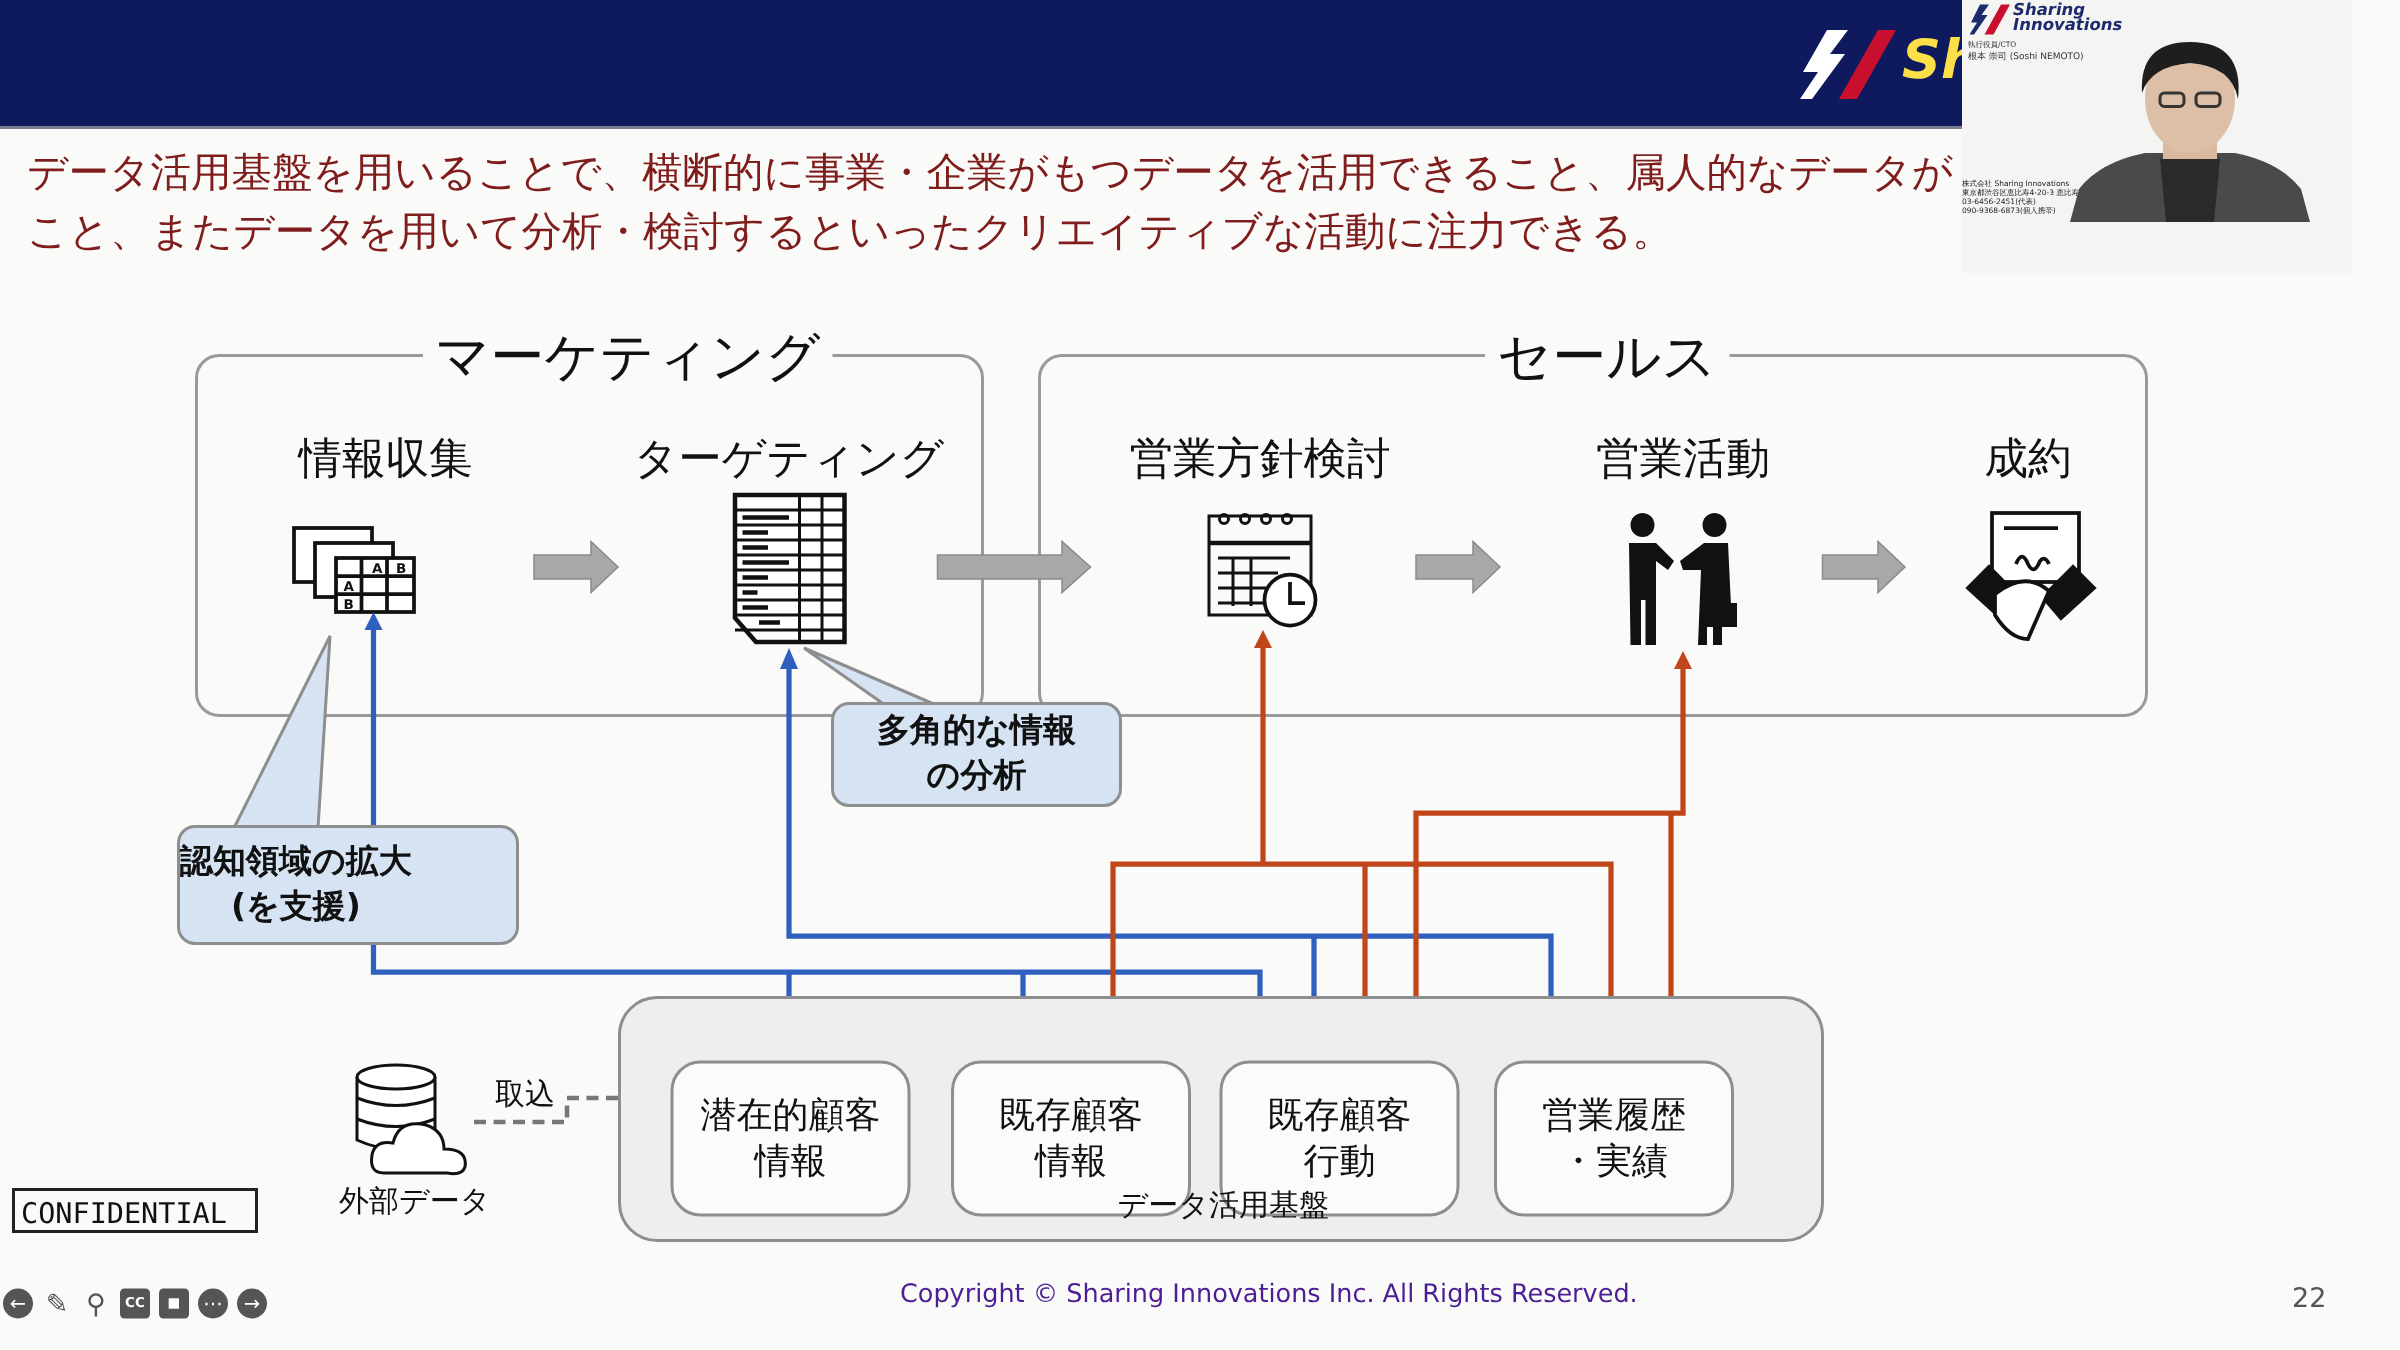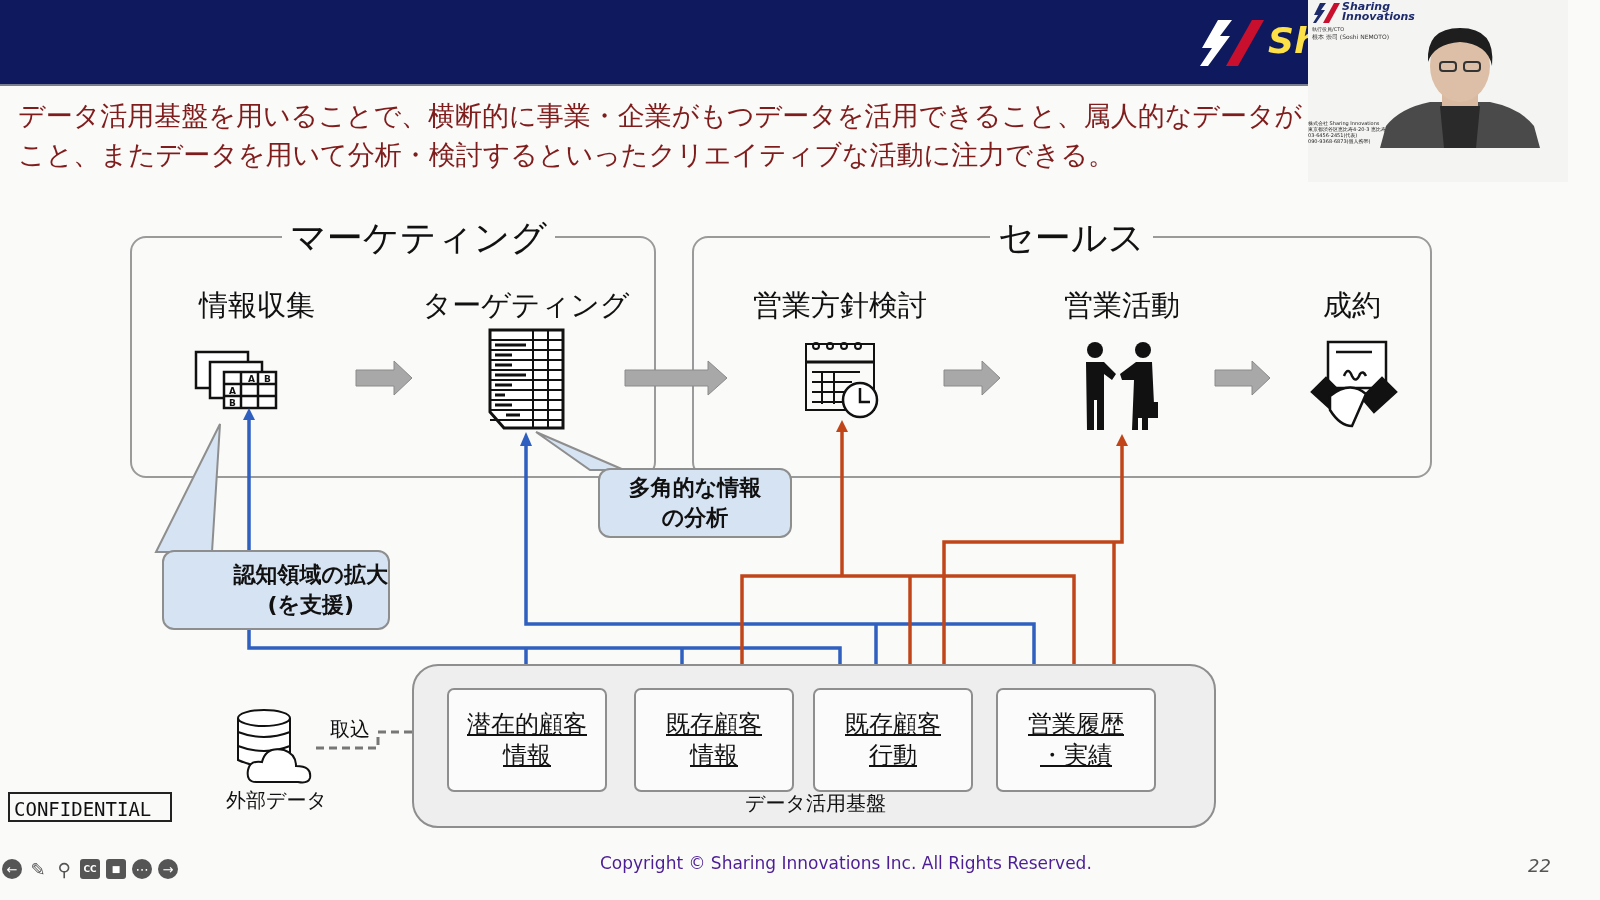--- a/index.html
+++ b/index.html
@@ -12,33 +12,33 @@
   .cam-logo{position:absolute;left:4px;top:2px;width:34px;height:22px;}
   .cam-brand{position:absolute;left:34px;top:2px;font-size:11px;font-weight:bold;font-style:italic;color:#1d2a6b;line-height:10px;}
   .cam-role{position:absolute;left:4px;top:26px;font-size:5px;color:#333;white-space:nowrap;}
   .cam-name{position:absolute;left:4px;top:33px;font-size:6px;color:#333;white-space:nowrap;}
   .cam-addr{position:absolute;left:0px;top:120px;font-size:5px;color:#222;line-height:6px;white-space:pre;}
   .person{position:absolute;left:72px;top:22px;width:160px;height:126px;}
   .lead{position:absolute;left:18px;top:96px;font-size:27px;line-height:39px;color:#7f1d1d;white-space:pre;}
   .group-box{position:absolute;border:2px solid #9a9a9a;border-radius:16px;}
   .group-label{position:absolute;background:#fafbf9;font-size:36px;padding:0 8px;white-space:nowrap;}
   .stage-label{position:absolute;font-size:29px;white-space:nowrap;transform:translateX(-50%);}
-  .callout{position:absolute;background:#d6e3f3;border:2px solid #8e8e8e;border-radius:12px;font-weight:bold;font-size:22px;text-align:center;line-height:30px;margin-left:44px;}
+  .callout{position:absolute;background:#d6e3f3;border:2px solid #8e8e8e;border-radius:12px;font-weight:bold;font-size:22px;text-align:center;line-height:30px;}
   .platform{position:absolute;left:412px;top:664px;width:800px;height:160px;background:#eeeeee;border:2px solid #8e8e8e;border-radius:26px;}
-  .data-box{position:absolute;top:688px;width:156px;height:100px;background:#fbfbfb;border:2px solid #8e8e8e;border-radius:7px;font-size:24px;text-align:center;line-height:31px;display:flex;align-items:center;justify-content:center;white-space:pre;text-decoration:underline;}
+  .data-box{position:absolute;top:707px;width:156px;height:100px;background:#fbfbfb;border:2px solid #8e8e8e;border-radius:20px;font-size:24px;text-align:center;line-height:31px;display:flex;align-items:center;justify-content:center;white-space:pre;}
   .platform-label{position:absolute;left:745px;top:790px;font-size:20px;white-space:nowrap;}
   .ext-label{position:absolute;left:226px;top:787px;font-size:20px;white-space:nowrap;}
   .import-label{position:absolute;left:330px;top:716px;font-size:20px;white-space:nowrap;}
   .confidential{position:absolute;left:8px;top:792px;border:2px solid #222;font-family:"DejaVu Sans Mono","Liberation Mono",monospace;font-size:19px;padding:4px 6px 0 4px;height:30px;box-sizing:border-box;width:164px;}
   .controls{position:absolute;left:2px;top:858px;height:22px;display:flex;gap:6px;align-items:center;}
   .ctrl{width:20px;height:20px;border-radius:50%;background:#555;color:#fff;font-size:13px;display:flex;align-items:center;justify-content:center;}
   .ctrl.plain{background:transparent;color:#555;font-size:18px;}
   .ctrl.sq{border-radius:3px;font-size:9px;font-weight:bold;}
   .copyright{position:absolute;left:568px;top:853px;font-size:17px;color:#4c1d95;white-space:nowrap;margin-left:32px;}
-  .page-num{position:absolute;left:1528px;top:855px;font-size:18px;color:#555;font-style:italic;}
+  .page-num{position:absolute;left:1528px;top:855px;font-size:18px;color:#555;}
   svg.overlay{position:absolute;left:0;top:0;}
 </style>
 </head>
 <body>
 
 <div class="titlebar">
   <svg class="logo-mark" viewBox="0 0 80 50">
     <polygon points="22,2 36,2 24,18 34,18 12,48 4,48 16,30 6,30" fill="#fff"></polygon>
     <polygon points="56,2 68,2 42,48 30,48" fill="#c8102e"></polygon>
   </svg>
@@ -202,21 +202,21 @@
       <path d="M238,746 Q264,756 290,746"></path>
     <path d="M256,782 Q246,782 248,770 Q250,760 262,762 Q266,746 284,750 Q296,754 296,766 Q312,766 310,778 Q308,784 298,782 Z"></path>
   </g>
 
   <g stroke="#777" stroke-width="3" fill="none" stroke-dasharray="8,5">
     <polyline points="316,748 378,748 378,732 434,732"></polyline>
   </g>
   <polygon points="446,732 434,726 434,738" fill="#777"></polygon>
 </svg>
 
-<div class="callout" style="left:118px;top:550px;width:224px;height:76px;display:flex;align-items:center;justify-content:flex-end;white-space:pre;"><span>認知領域の拡大
+<div class="callout" style="left:118px;top:550px;width:224px;height:76px;display:flex;align-items:center;justify-content:flex-start;white-space:pre;"><span>認知領域の拡大
 (を支援)</span></div>
 <div class="callout" style="left:554px;top:468px;width:190px;height:66px;display:flex;align-items:center;justify-content:center;white-space:pre;"><span>多角的な情報
 の分析</span></div>
 
 <div class="platform"></div>
 <div class="data-box" style="left:447px;">潜在的顧客
 情報</div>
 <div class="data-box" style="left:634px;">既存顧客
 情報</div>
 <div class="data-box" style="left:813px;">既存顧客

